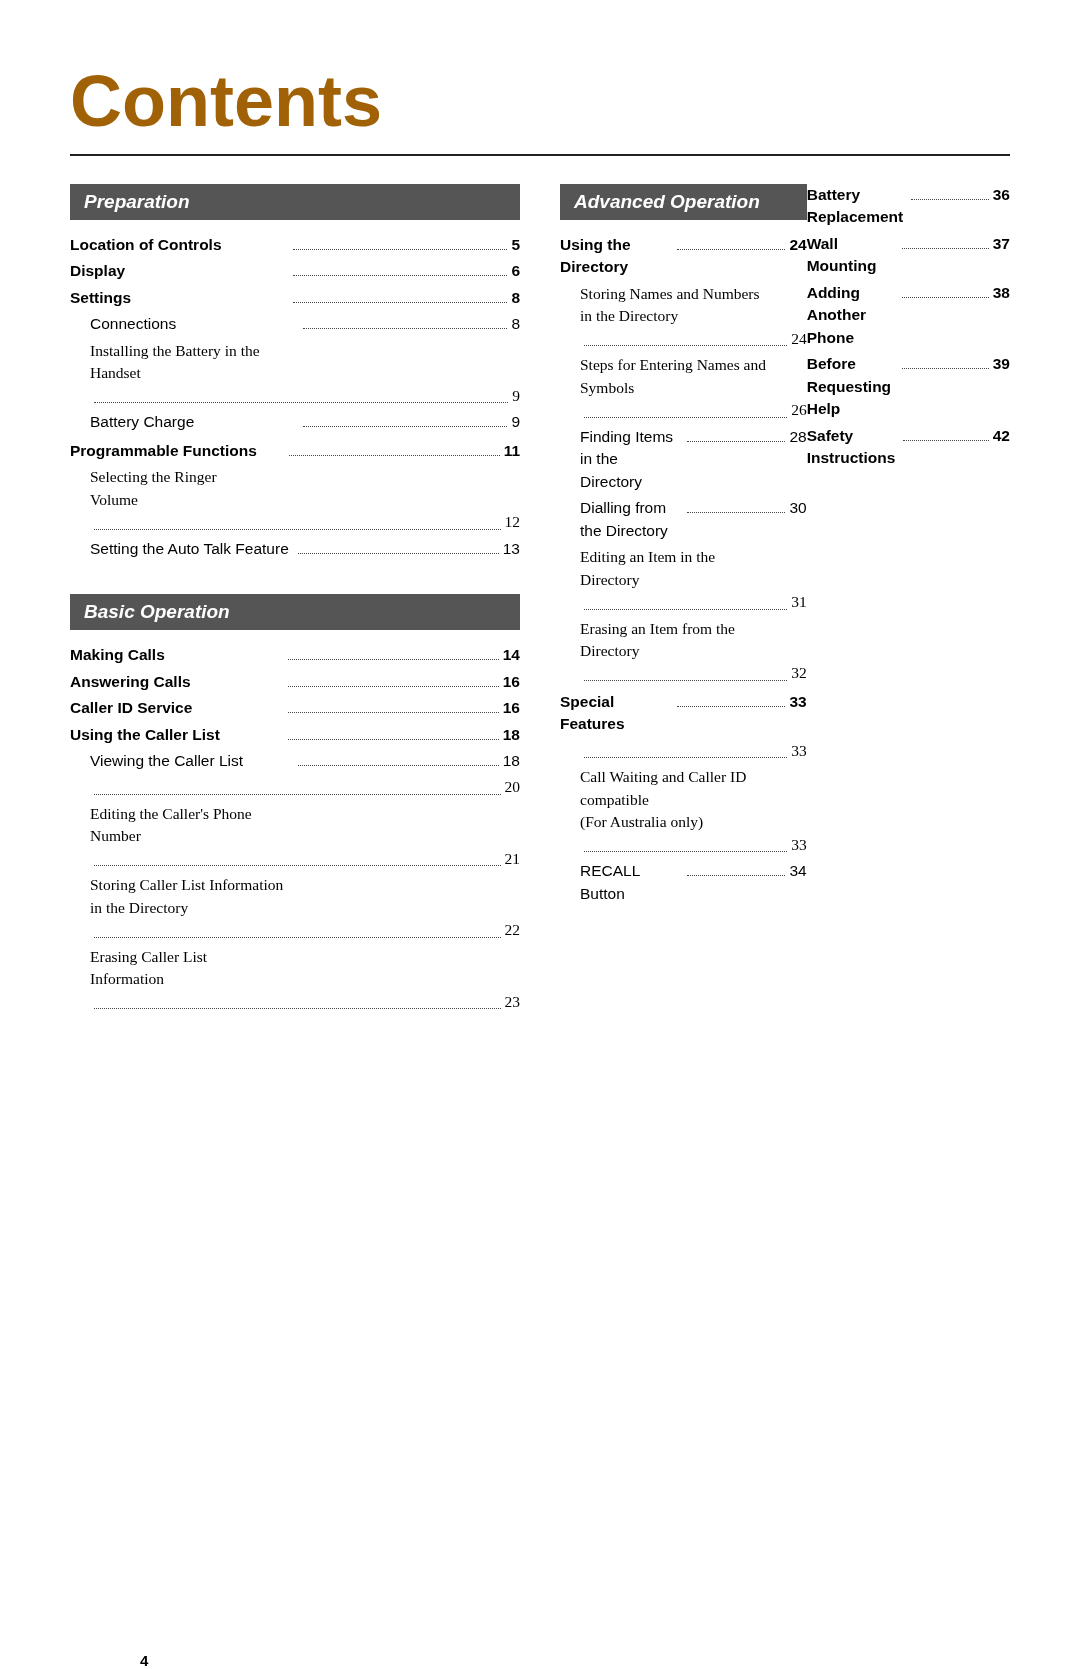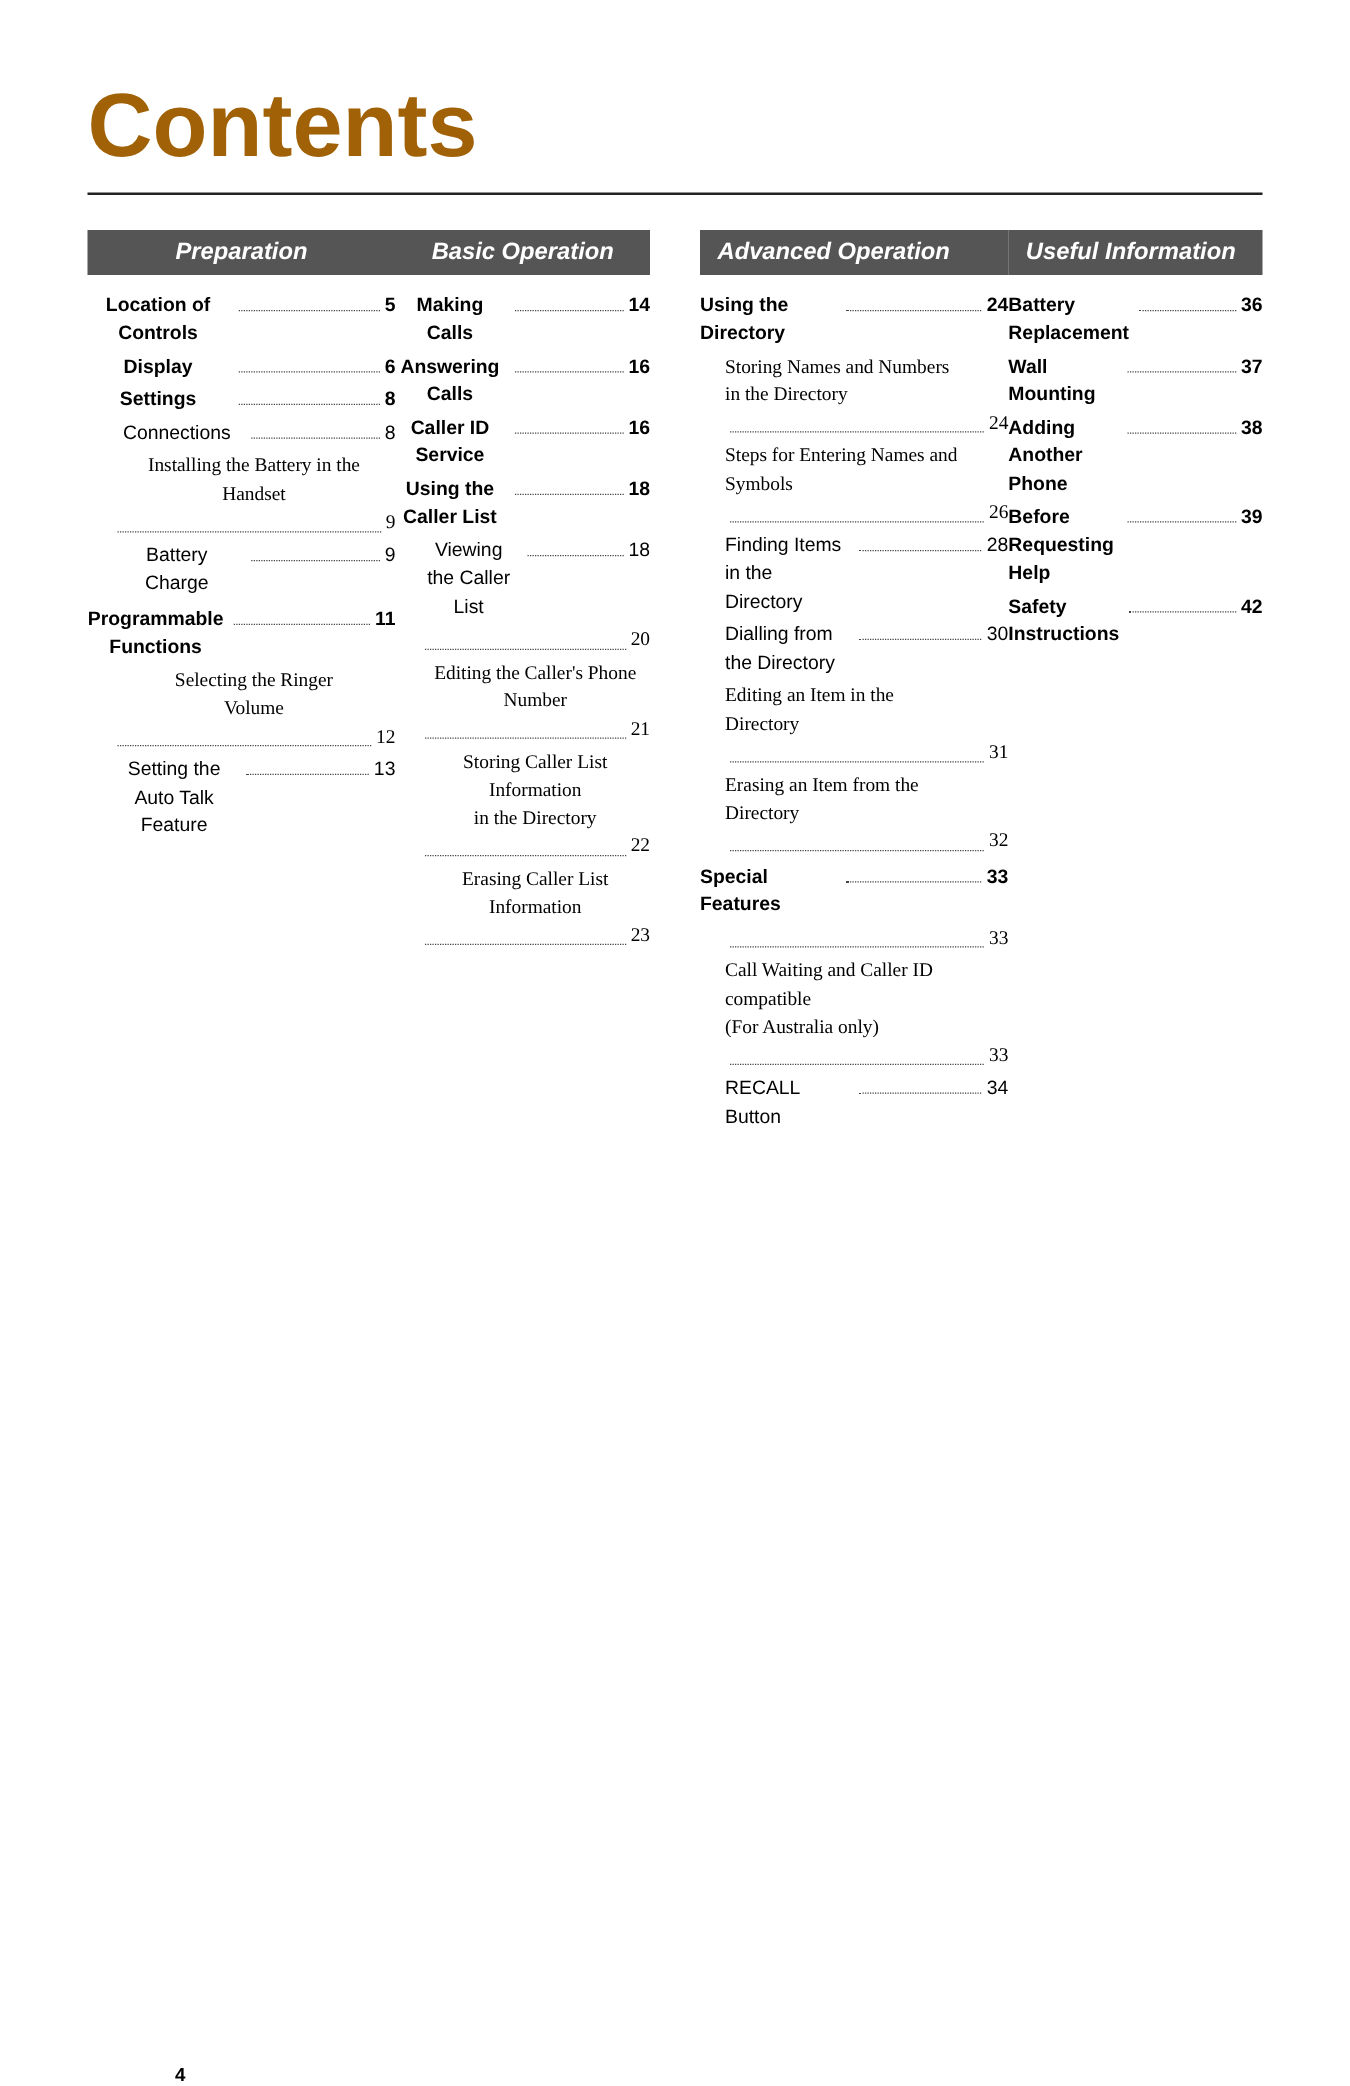--- a/index.html
+++ b/index.html
@@ -28,23 +28,22 @@
     }
 
     .two-col-layout {
       display: grid;
       grid-template-columns: 1fr 1fr;
       gap: 0 40px;
     }
 
     .left-col {
       display: flex;
-      flex-direction: row;
+      flex-direction: column;
       gap: 0;
-      text-align: center;
     }
 
     .right-col {
       display: flex;
       flex-direction: row;
       gap: 0;
     }
 
     .section-header {
       background: #555555;
@@ -357,21 +356,20 @@
         </div>
 
         <div class="toc-entry indent-entry">
           <span class="toc-text">RECALL Button</span>
           <span class="toc-dots"></span>
           <span class="toc-page">34</span>
         </div>
       </div>
 
       <div class="toc-section">
-        <div class="section-header"><em>Useful Information</em></div>
 
         <div class="toc-entry bold-entry">
           <span class="toc-text">Battery Replacement</span>
           <span class="toc-dots"></span>
           <span class="toc-page">36</span>
         </div>
 
         <div class="toc-entry bold-entry">
           <span class="toc-text">Wall Mounting</span>
           <span class="toc-dots"></span>

